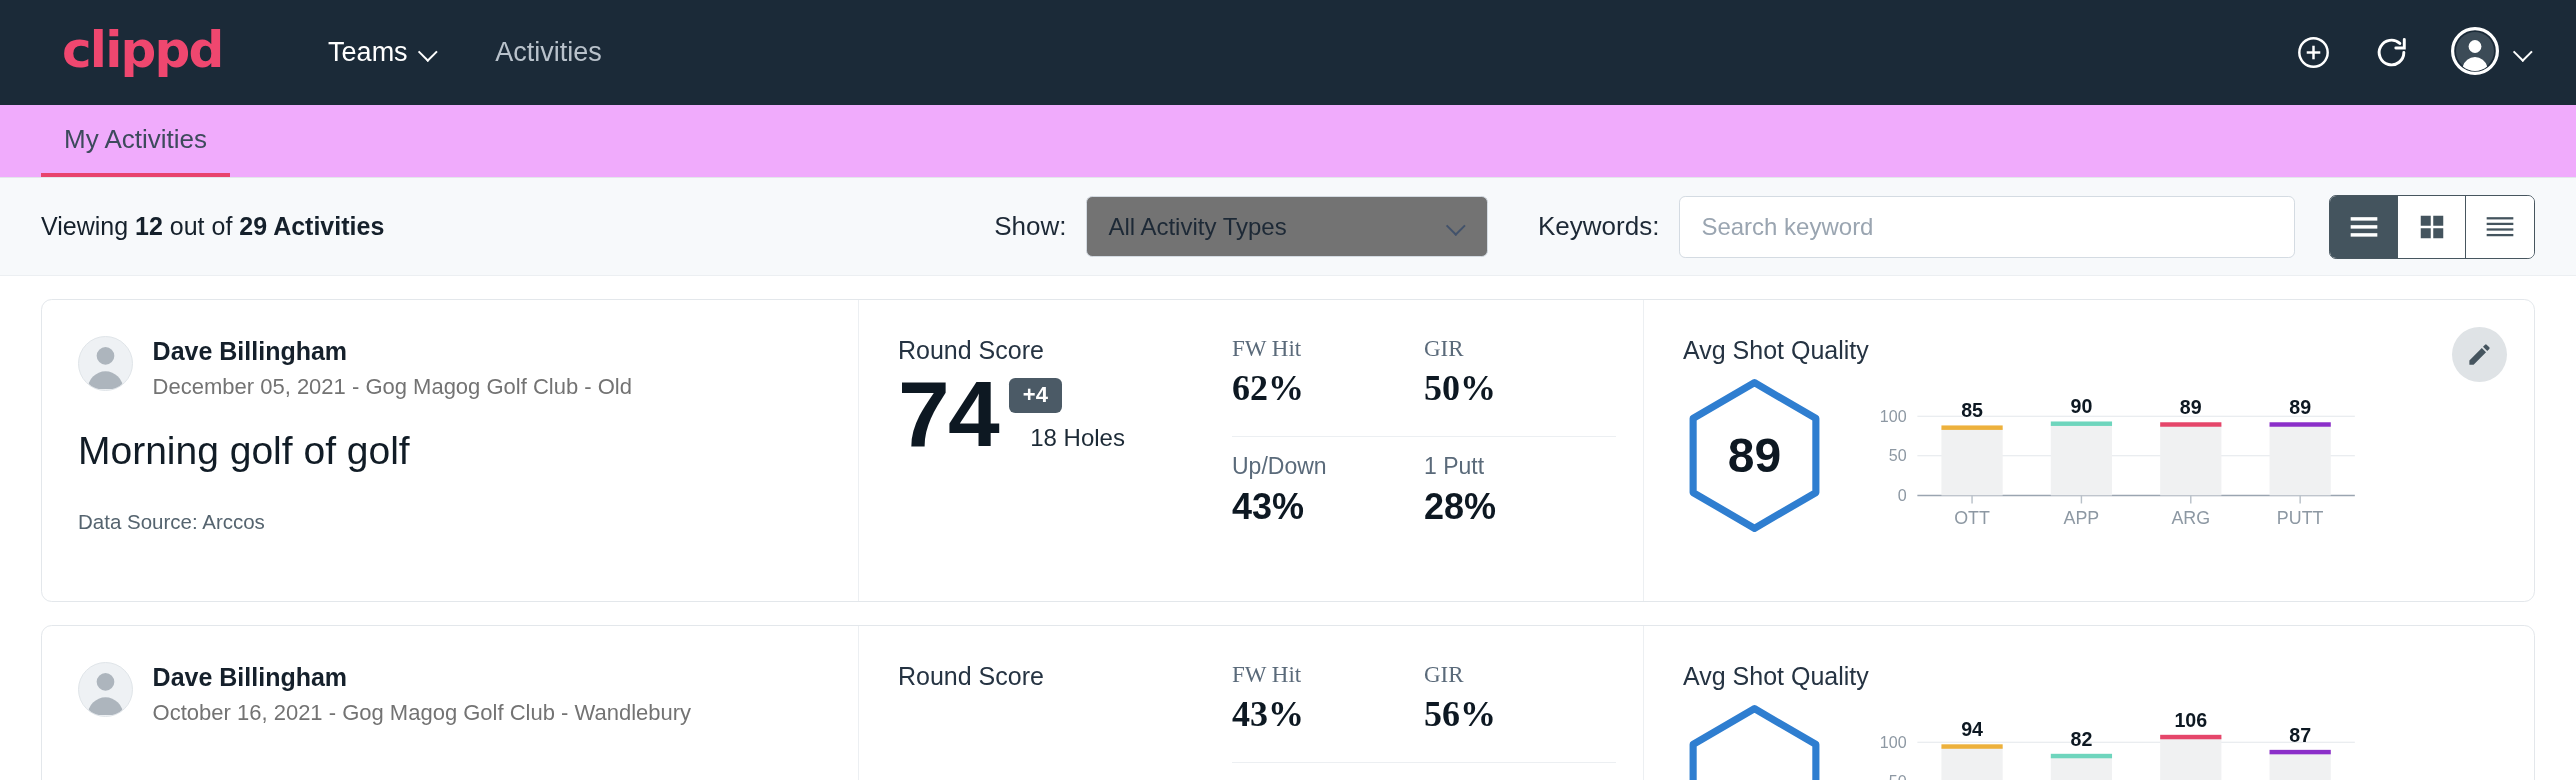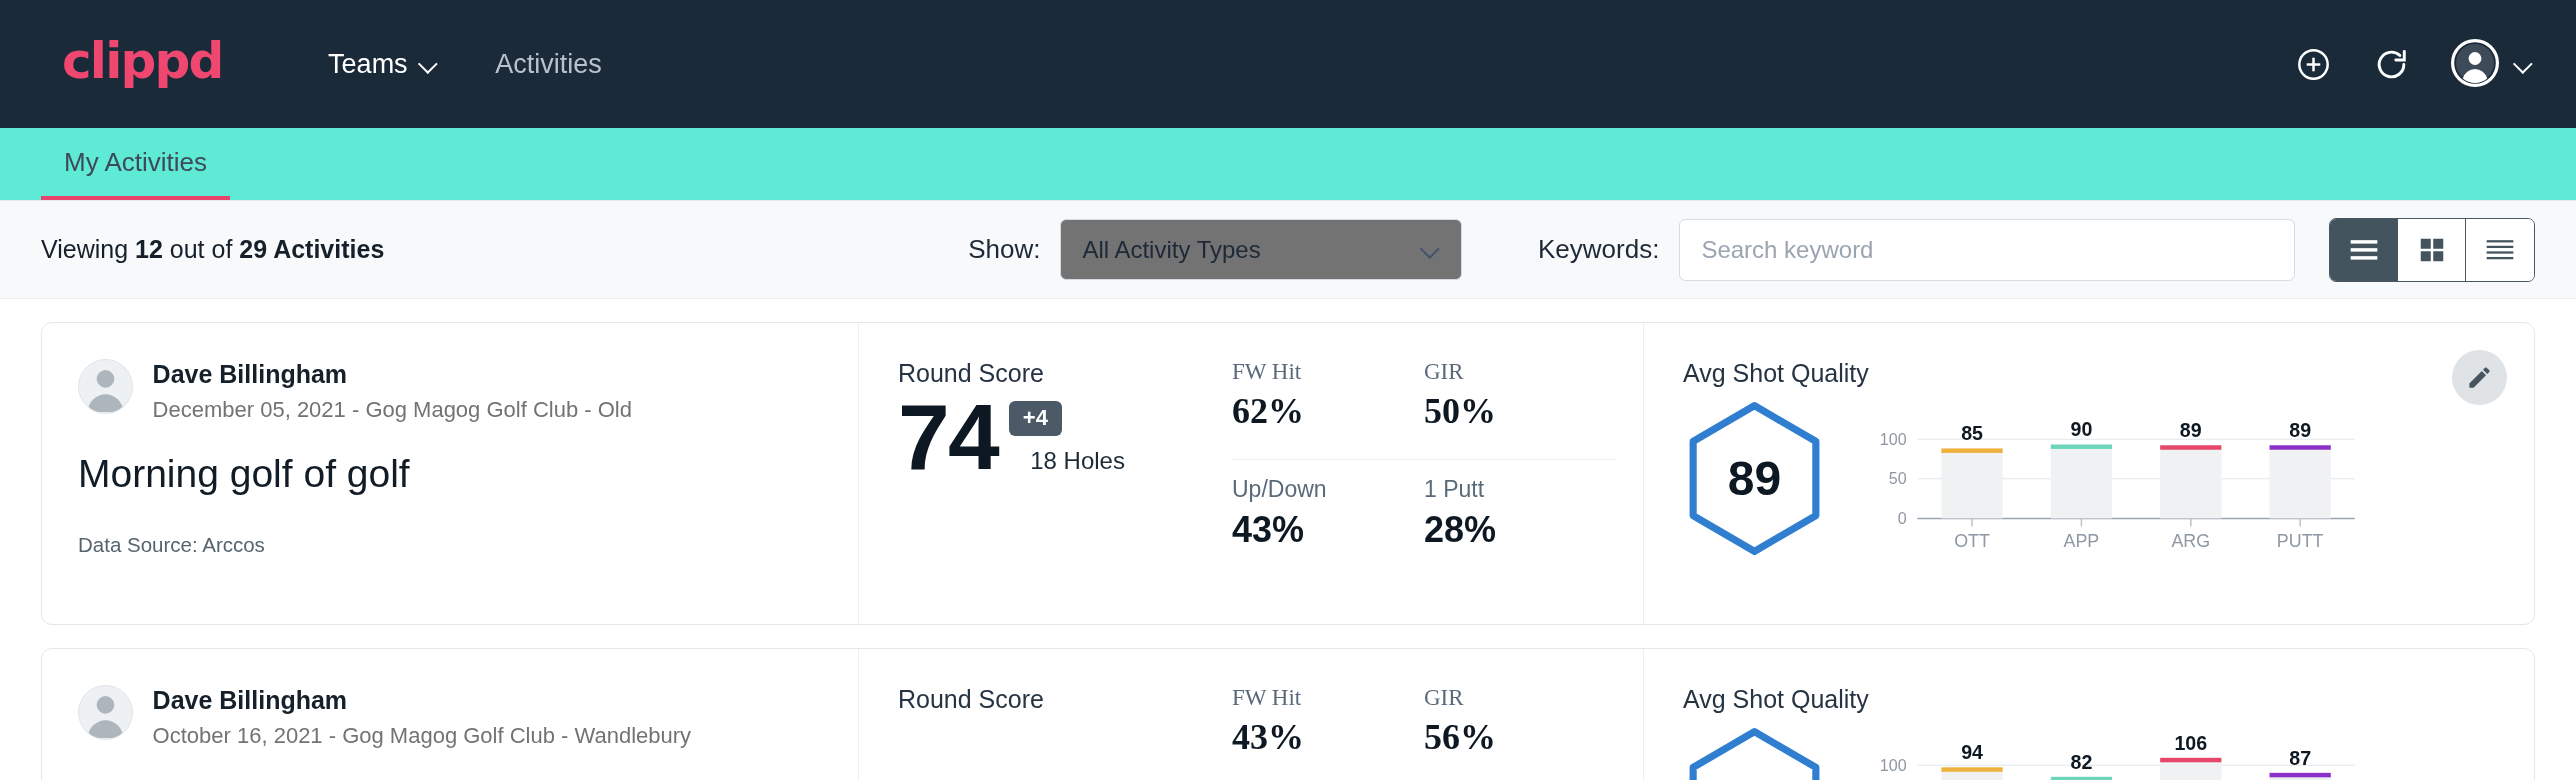--- a/index.html
+++ b/index.html
@@ -4,21 +4,21 @@
 <style>
   * { box-sizing: border-box; margin: 0; padding: 0; }
   html, body {
     width: 2576px; height: 780px;
     background: #ffffff;
     font-family: "Liberation Sans", sans-serif;
     overflow: hidden;
   }
   
   .topbar {
-    height: 128px;
+    height: 105px;
     background: #1b2a38;
     display: flex;
     align-items: center;
     padding: 0 43px 0 62px;
     position: relative;
   }
   .logo {
     font-size: 50px;
     font-weight: 700;
     color: #ef476f;
@@ -48,21 +48,21 @@
   .hdr-right {
     margin-left: auto;
     display: flex; align-items: center; gap: 41px;
   }
   .icon-btn { cursor: pointer; display:flex; align-items:center; justify-content:center; }
   .avatar-wrap { display:flex; align-items:center; gap: 16px; cursor:pointer; }
 
   
   .tabstrip {
     height: 73px;
-    background: #5eead4;
+    background: #f0abfc;
     border-bottom: 0.9px solid #e3e7eb;
     display: flex;
     align-items: flex-end;
     padding-left: 41px;
   }
   .tab {
     font-size: 26px;
     color: #42526b;
     padding: 0 23px 18px 23px;
     border-bottom: 4.5px solid transparent;
@@ -240,21 +240,21 @@
   </div>
 
   <div class="fb-spacer"></div>
 
   <div class="fb-label">Show:</div>
   <div class="select">
     <span>All Activity Types</span>
     <span class="chev sel-chev"></span>
   </div>
 
-  <div class="fb-label" style="margin-left:76px">Keywords:</div>
+  <div class="fb-label" style="margin-left:50px">Keywords:</div>
   <input class="search" placeholder="Search keyword" style="">
 
   <div class="viewtoggle">
     <div class="vt active">
       <svg width="32" height="27" viewBox="0 0 24 20">
         <rect x="2" y="3" width="20" height="2.6" fill="#ffffff"></rect>
         <rect x="2" y="9" width="20" height="2.6" fill="#ffffff"></rect>
         <rect x="2" y="15" width="20" height="2.6" fill="#ffffff"></rect>
       </svg>
     </div>

